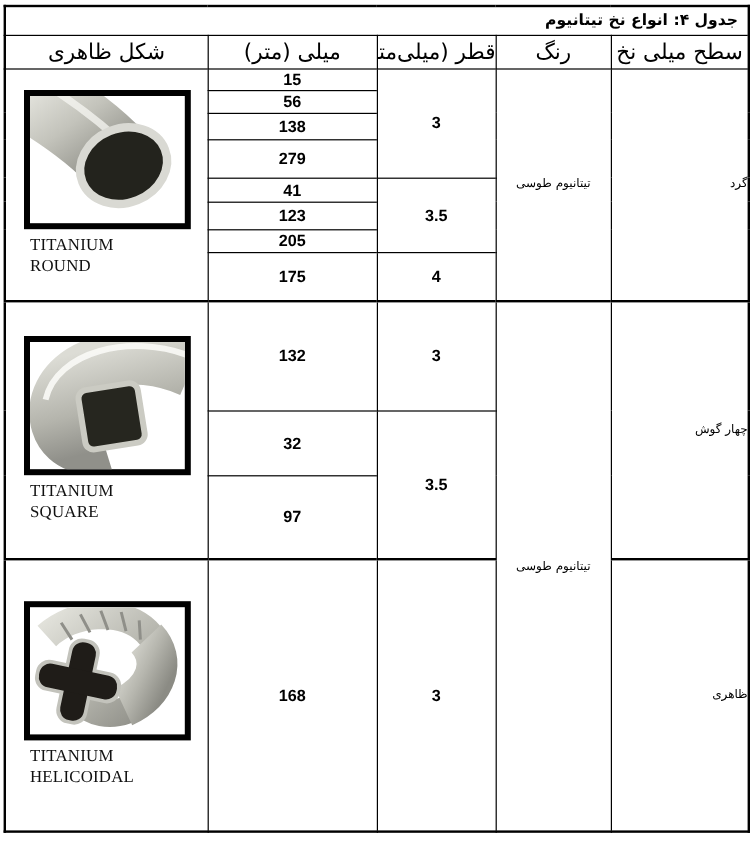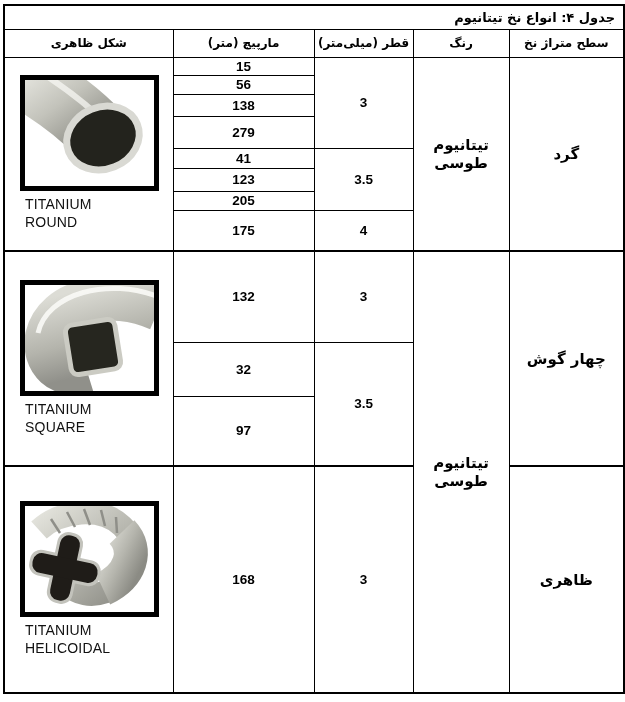--- a/index.html
+++ b/index.html
@@ -13,33 +13,33 @@
     border-collapse:collapse;table-layout:fixed;
     border:2px solid #000;
     direction:rtl;
   }
   td,th{border:1px solid #000;padding:0;vertical-align:middle;text-align:center;overflow:hidden;}
   .bb2{border-bottom-width:2px;}
   .title-cell{
     text-align:right;font-weight:bold;font-size:13px;
     padding:2px 8px 2px 2px;white-space:nowrap;margin-left:24px;
   }
-  th{font-weight:bold;font-size:12px;white-space:nowrap;}
+  th{font-weight:normal;font-size:18px;white-space:nowrap;}
   .num{font-family:"Liberation Sans",sans-serif;font-size:13.5px;font-weight:700;}
-  .fa-bold{font-weight:bold;font-size:15px;}
-  .fa-normal{font-weight:700;font-size:15px;}
+  .fa-bold{font-weight:normal;font-size:10px;text-align:right;}
+  .fa-normal{font-weight:400;font-size:10px;}
   .shape-cell{direction:ltr;text-align:left;}
   .shape-wrap{display:flex;flex-direction:column;align-items:flex-start;padding-left:15px;}
   .img-frame{
     box-sizing:border-box;width:139px;height:116px;
     border:5px solid #000;background:#fff;
   }
   .img-frame svg{display:block;}
   .caption{
-    font-family:Liberation Sans, sans-serif;
+    font-family:Liberation Serif, serif;
     font-size:14px;line-height:1.28;color:#111;
     margin-top:5px;padding-left:5px;letter-spacing:.2px;
   }
 </style>
 </head>
 <body>
 
 <table class="main">
   <colgroup>
     <col style="width:115px">
@@ -48,24 +48,24 @@
       <col style="width:141px">
       <col style="width:169px">
   </colgroup>
 
   <tbody>
       <tr style="height:24px">
     <td colspan="5" class="title-cell">جدول ۴: انواع نخ تیتانیوم</td>
   </tr>
 
   <tr style="height:28px">
-    <th>سطح متراژ نخ</th>
+    <th>سطح میلی نخ</th>
     <th>رنگ</th>
     <th>قطر (میلی‌متر)</th>
-    <th>مارپیچ (متر)</th>
+    <th>میلی (متر)</th>
     <th>شکل ظاهری</th>
   </tr>
 
   <tr style="height:18px">
     <td rowspan="8" class="fa-bold bb2">گرد</td>
     <td rowspan="8" class="fa-normal bb2">تیتانیوم طوسی</td>
     <td rowspan="4" class="num">3</td>
     <td class="num">15</td>
     <td rowspan="8" class="shape-cell bb2">
       <div class="shape-wrap">

